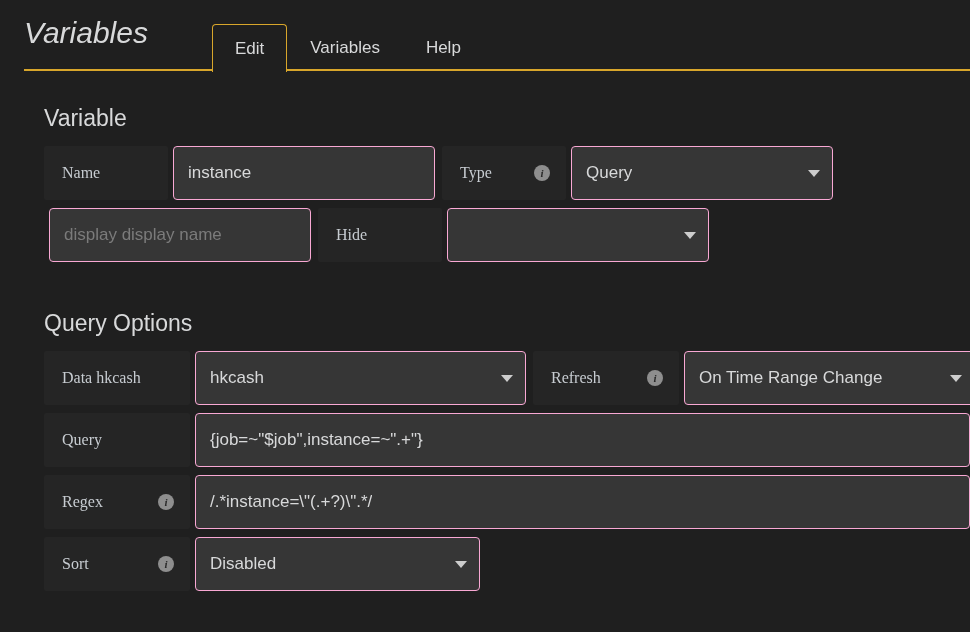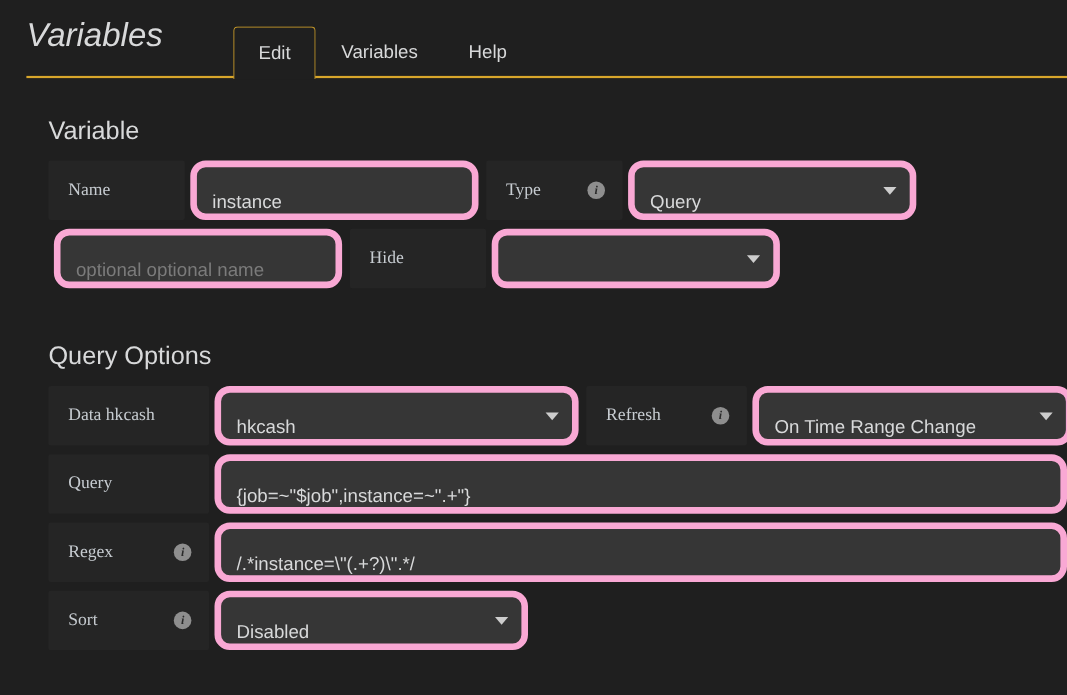--- a/index.html
+++ b/index.html
@@ -132,24 +132,24 @@
     font-style: italic;
     font-weight: bold;
     font-family: "Liberation Serif", serif;
     line-height: 1;
     margin-left: 10px;
     flex: 0 0 auto;
   }
 
   .field {
     background: #363636;
-    border: 6px solid #f9a8d4;
-    border-radius: 14px;
-    display: flex;
-    align-items: flex-end;
+    border: 1px solid #f9a8d4;
+    border-radius: 4px;
+    display: flex;
+    align-items: center;
     padding: 0 14px;
     margin-left: 5px;
     font-size: 17px;
     color: #d8d9da;
     position: relative;
     overflow: hidden;
   }
 
   .field .val { white-space: nowrap; overflow: hidden; text-overflow: ellipsis; }
   .field .val.placeholder { color: #7b7b7b; }
@@ -215,21 +215,21 @@
         <span class="info-icon">i</span>
       </div>
       <div class="field w-select-q">
         <span class="val">Query</span>
         <span class="caret"></span>
       </div>
     </div>
 
     <div class="form-row">
       <div class="field w-instance">
-        <span class="val placeholder">optional optional name</span>
+        <span class="val placeholder">display display name</span>
       </div>
       <div class="gap-mid"></div>
       <div class="label-box w-type">
         <span class="lbl-text">Hide</span>
       </div>
       <div class="field w-select-q">
         <span class="val"></span>
         <span class="caret"></span>
       </div>
     </div>

